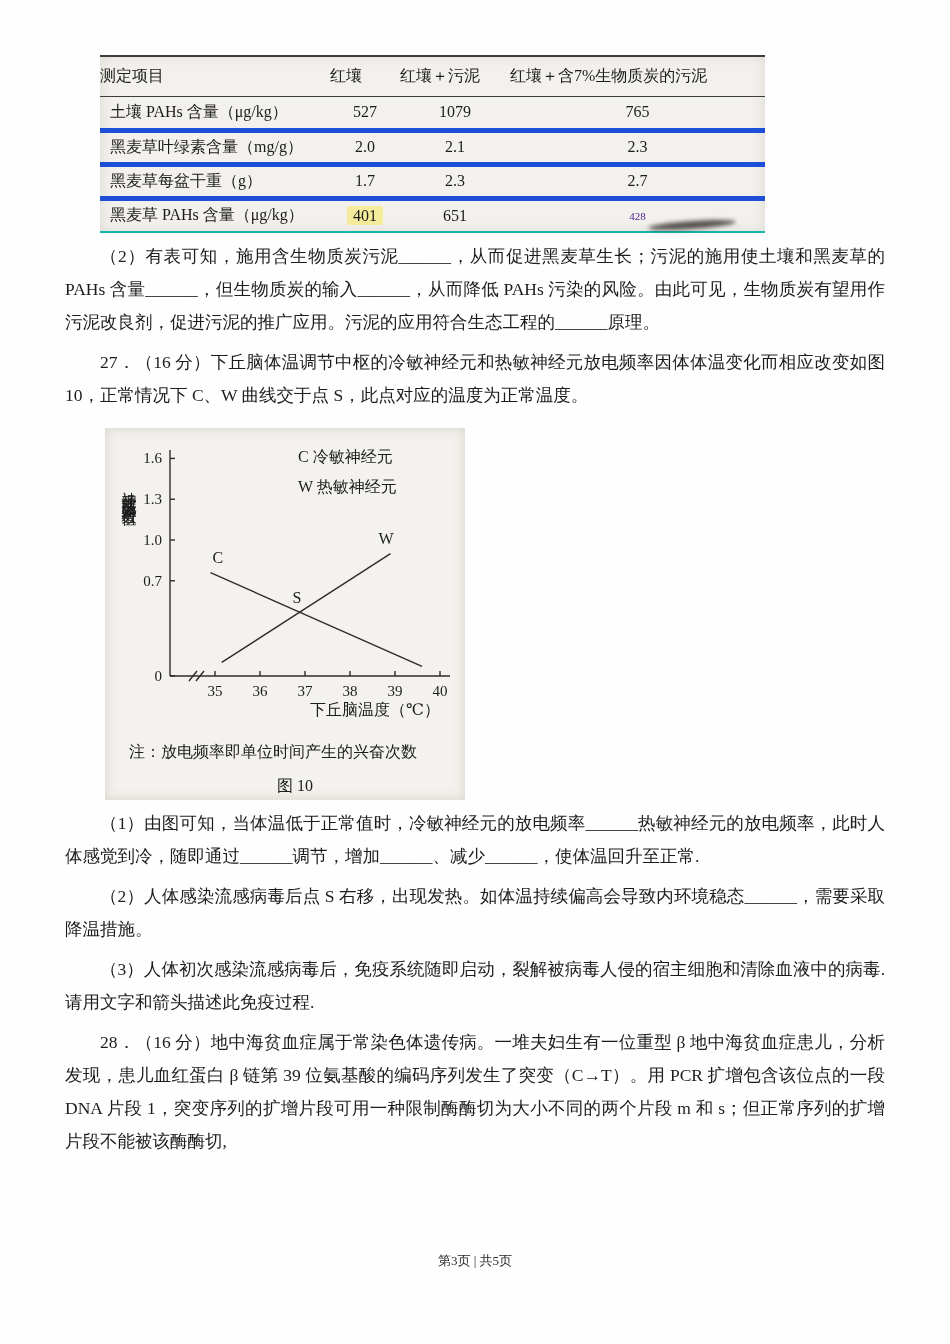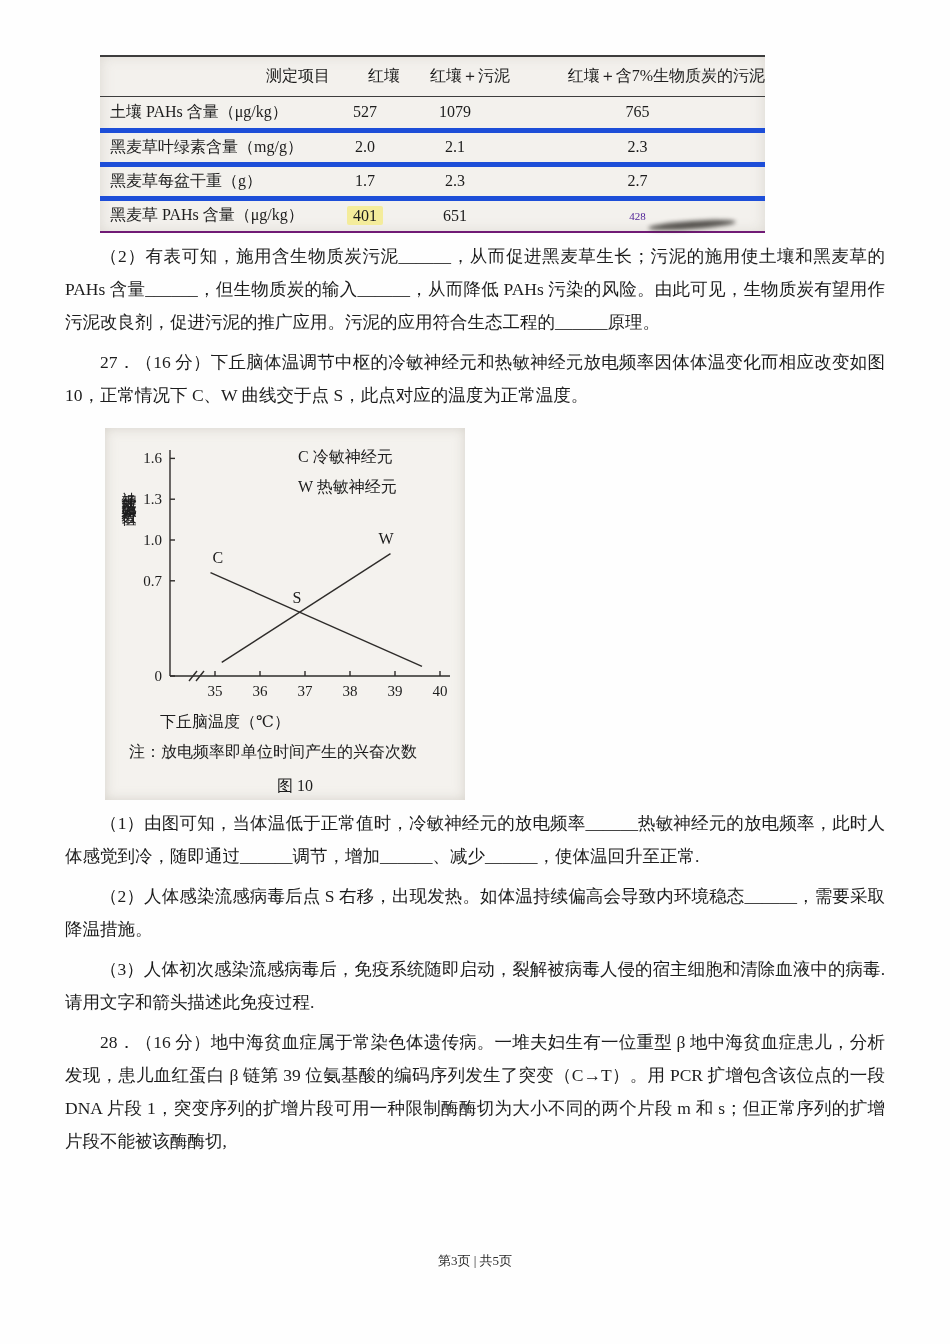--- a/index.html
+++ b/index.html
@@ -23,29 +23,29 @@
     margin-left: 35px;
     width: 665px;
     background: #f3f1ed;
     box-shadow: 0 0 14px rgba(190,185,175,.45) inset;
   }
   table { width: 100%; border-collapse: collapse; font-size: 16px; }
   th { font-weight: normal; }
   thead th {
     border-top: 2px solid #3d3d3d;
     border-bottom: 1px solid #3d3d3d;
-    height: 40px; text-align: right;
+    height: 40px; text-align: left;
   }
   tbody td {
     height: 34px;
     border-bottom: 5px solid #1d4ed8;
     text-align: center;
   }
   tbody td.rowlabel { text-align: left; padding-left: 10px; }
-  tbody tr:last-child td { border-bottom: 2px solid #701a75; }
+  tbody tr:last-child td { border-bottom: 2px solid #14b8a6; }
   .hl { background: #f4ec9b; padding: 1px 6px; border-radius: 2px; }
   .faded { font-size: 11px; color: #4c1d95; }
   .smudge {
     position: absolute; left: 548px; top: 166px;
     width: 88px; height: 8px; background: #23201c;
     border-radius: 50%; filter: blur(2px); opacity: .75;
     transform: rotate(-4deg);
   }
   
   p.para {
@@ -69,22 +69,22 @@
   .legend {
     position: absolute; left: 193px; top: 14px;
     font-size: 16px; line-height: 30px; white-space: nowrap;
   }
   .ylab {
     position: absolute; left: 14px; top: 52px;
     writing-mode: vertical-rl;
     font-size: 15px; letter-spacing: 2px;
   }
   .xlab {
-    position: absolute; left: 55px; top: 284px; width: 280px;
-    text-align: left; font-size: 16px;
+    position: absolute; left: 55px; top: 272px; width: 280px;
+    text-align: right; font-size: 16px;
   }
   .fignote {
     position: absolute; left: 24px; top: 314px;
     font-size: 16px; white-space: nowrap;
   }
   .figcap {
     position: absolute; left: 0; top: 348px; width: 380px;
     text-align: center; font-size: 16px;
   }
   .ax { stroke: #2e2c2a; stroke-width: 1.4; }

